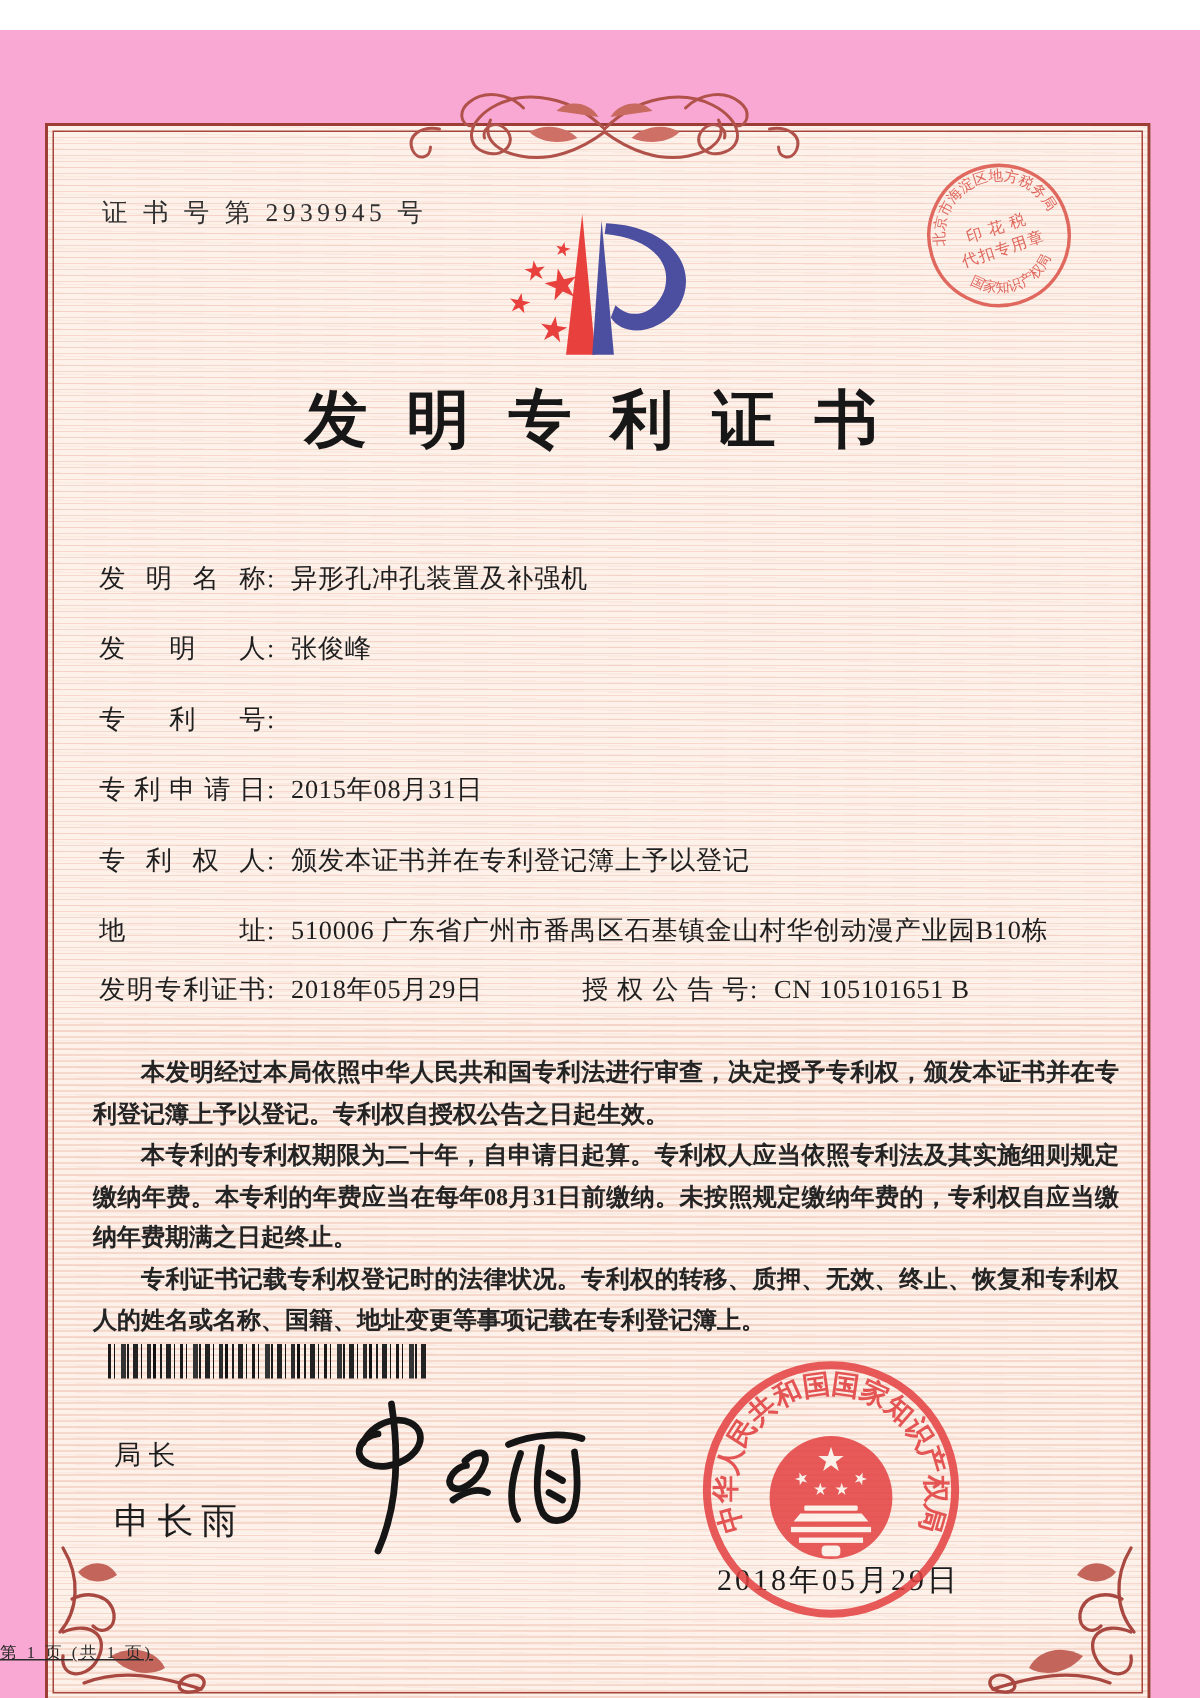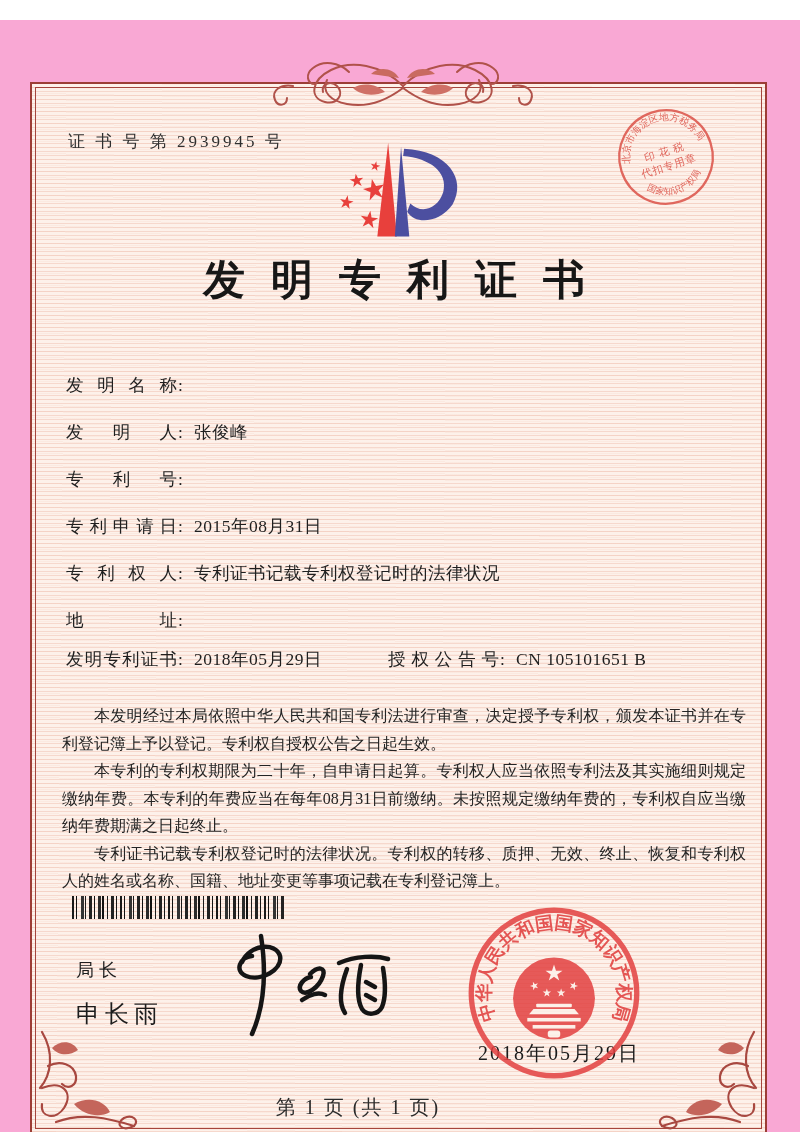--- a/index.html
+++ b/index.html
@@ -33,39 +33,39 @@
   }
   .fields{position:absolute;left:66px;top:352px;width:648px;font-size:17.5px;z-index:2;color:#1f1f1f;}
   .frow{display:flex;line-height:27px;margin-bottom:20px;align-items:center;}
   .frow.addr{margin-bottom:12px;}
   .flabel{width:112px;text-align:justify;text-align-last:justify;letter-spacing:1px;flex:none;}
   .fcolon{width:16px;flex:none;}
   .fvalue{letter-spacing:0.5px;}
   .fvalue.addrv{max-width:528px;}
   .gval{width:170px;flex:none;letter-spacing:0.5px;}
   .glabel2{width:112px;flex:none;margin-left:24px;text-align:justify;text-align-last:justify;letter-spacing:1px;}
-  .body-text{position:absolute;left:62px;top:682px;width:684px;z-index:2;}
+  .body-text{position:absolute;left:62px;top:682px;width:684px;z-index:2;font-weight:bold;}
   .body-text p{margin:0;font-size:16px;line-height:27.5px;text-indent:2em;text-align:justify;color:#242424;}
   .barcode{
     position:absolute;left:72px;top:876px;width:214px;height:23px;z-index:2;
     background:repeating-linear-gradient(90deg,
       #1a1a1a 0 2px, rgba(0,0,0,0) 2px 4px, #111 4px 5px, rgba(0,0,0,0) 5px 9px,
       #333 9px 12px, rgba(0,0,0,0) 12px 13px, #1a1a1a 13px 14px, rgba(0,0,0,0) 14px 17px,
       #222 17px 20px, rgba(0,0,0,0) 20px 22px, #111 22px 23px, rgba(0,0,0,0) 23px 26px,
       #2a2a2a 26px 29px, rgba(0,0,0,0) 29px 30px, #111 30px 32px, rgba(0,0,0,0) 32px 35px,
       #1d1d1d 35px 36px, rgba(0,0,0,0) 36px 39px, #222 39px 42px, rgba(0,0,0,0) 42px 44px,
       #161616 44px 45px, rgba(0,0,0,0) 45px 48px);
   }
   .signer-title{position:absolute;left:76px;top:938px;font-size:18px;letter-spacing:5px;color:#1d1d1d;z-index:2;}
   .signer-name{position:absolute;left:76px;top:978px;font-size:24px;letter-spacing:5px;color:#1d1d1d;z-index:2;}
   .signature{position:absolute;left:190px;top:910px;z-index:2;}
   .issue-date{position:absolute;left:478px;top:1020px;font-size:20px;letter-spacing:2px;color:#1b1b1b;z-index:2;white-space:nowrap;}
   .office-seal{position:absolute;left:465px;top:884px;z-index:3;}
   .tax-seal{position:absolute;left:611px;top:82px;z-index:3;}
-  .footer{position:absolute;left:0;top:1074px;width:716px;text-align:center;font-size:20px;letter-spacing:2px;color:#2a2a2a;z-index:2;}
+  .footer{position:absolute;left:0;top:1074px;width:716px;font-size:11px;letter-spacing:2px;color:#2a2a2a;z-index:2;text-decoration:underline;}
 </style>
 </head>
 <body>
 
 <div class="page">
 
   <div class="frame"></div>
 
   <svg class="ornament" style="left:253px;top:28px;" width="300" height="72" viewBox="0 0 300 72">
     <g stroke="#b0524a" fill="none" stroke-width="2" stroke-linecap="round">
@@ -124,43 +124,45 @@
       <path d="M79,28 C122,30 140,58 126,82 C113,100 90,102 82,89 L85,81 C96,92 112,86 117,70 C122,50 103,37 78,35 Z"></path>
     </g>
   </svg>
 
   <div class="title">发明专利证书</div>
 
   <div class="fields">
     <div class="frow">
       <span class="flabel">发明名称</span>
         <span class="fcolon">:</span>
+      <span class="fvalue">异形孔冲孔装置及补强机</span>
     </div>
     <div class="frow">
       <span class="flabel">发明人</span>
         <span class="fcolon">:</span>
       <span class="fvalue">张俊峰</span>
     </div>
     <div class="frow">
       <span class="flabel">专利号</span>
         <span class="fcolon">:</span>
     </div>
     <div class="frow">
       <span class="flabel">专利申请日</span>
         <span class="fcolon">:</span>
       <span class="fvalue">2015年08月31日</span>
     </div>
     <div class="frow">
       <span class="flabel">专利权人</span>
         <span class="fcolon">:</span>
-      <span class="fvalue">专利证书记载专利权登记时的法律状况</span>
+      <span class="fvalue">颁发本证书并在专利登记簿上予以登记</span>
     </div>
     <div class="frow addr">
       <span class="flabel">地址</span>
         <span class="fcolon">:</span>
+      <span class="fvalue addrv">510006 广东省广州市番禺区石基镇金山村华创动漫产业园B10栋</span>
     </div>
     <div class="frow">
       <span class="flabel">发明专利证书</span>
         <span class="fcolon">:</span>
       <span class="gval">2018年05月29日</span>
       <span class="glabel2">授权公告号</span>
         <span class="fcolon">:</span>
       <span class="fvalue">CN 105101651 B</span>
     </div>
   </div>

